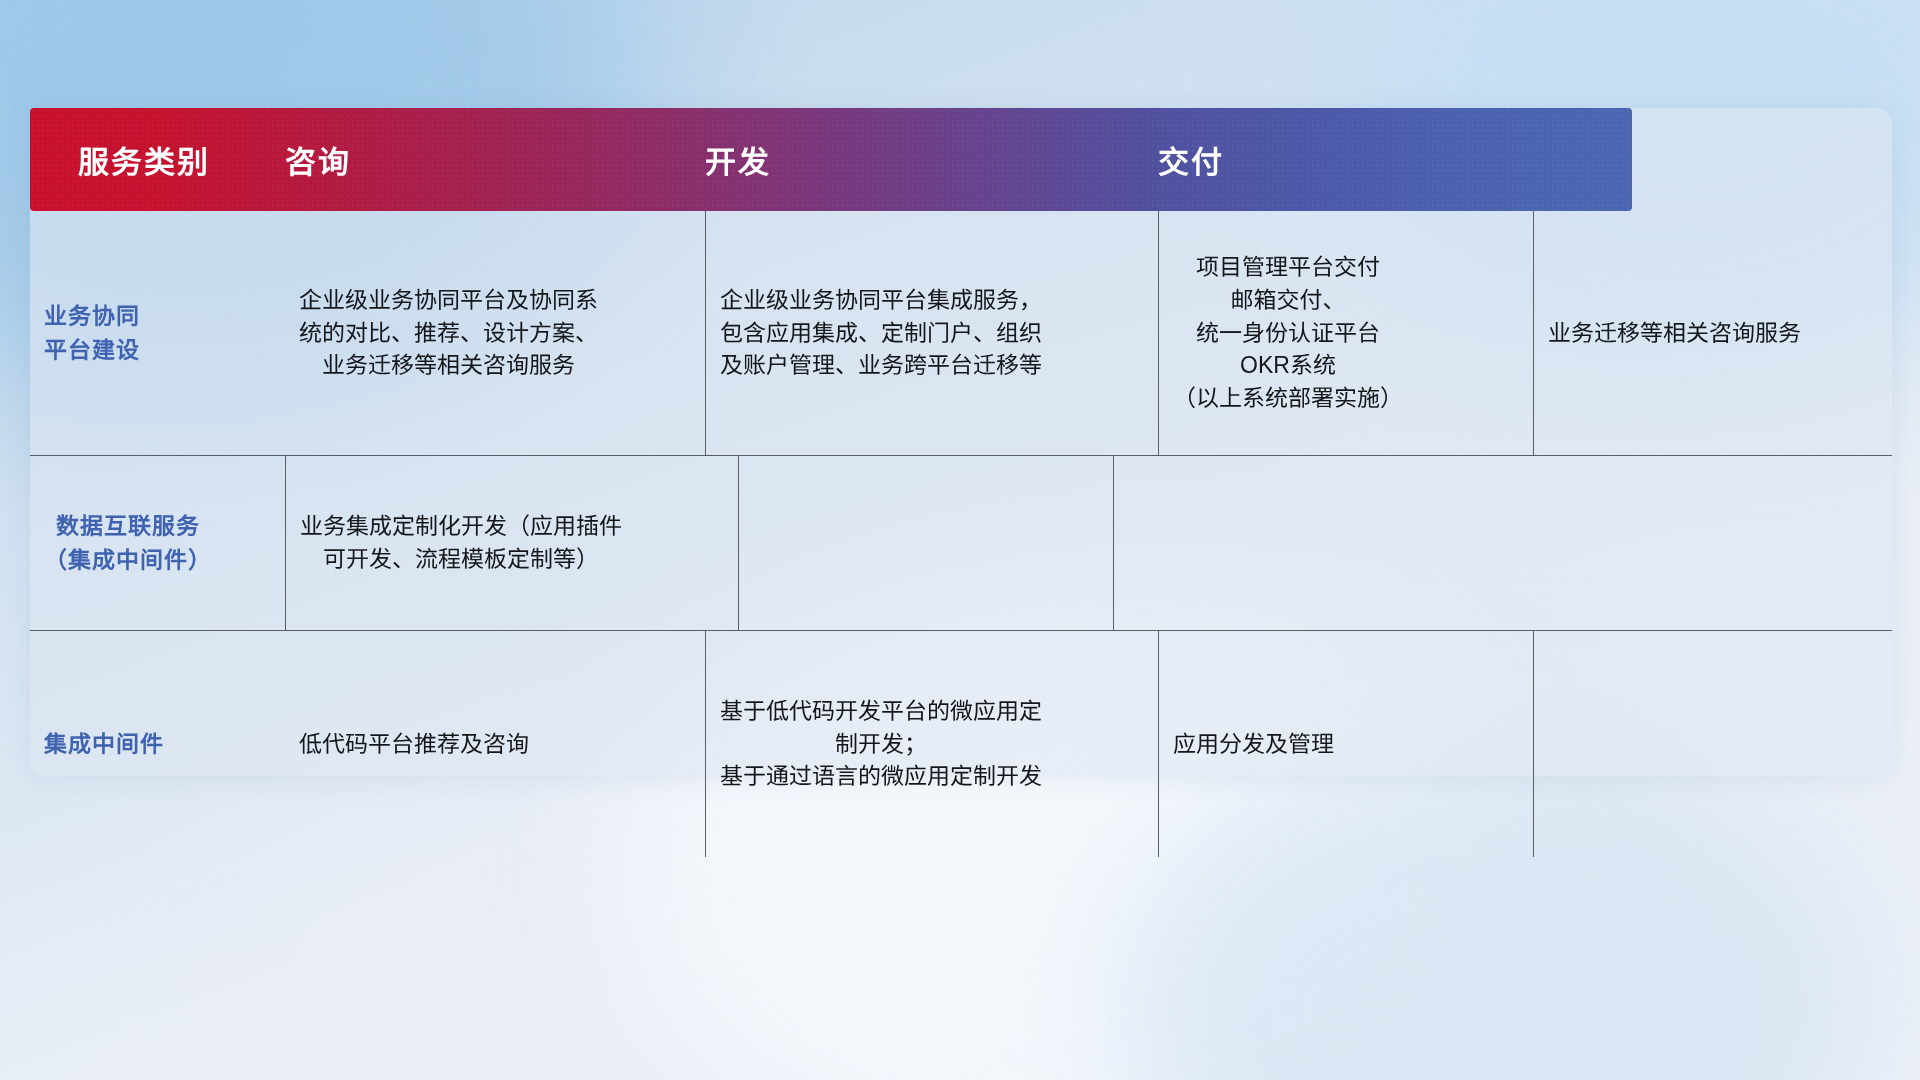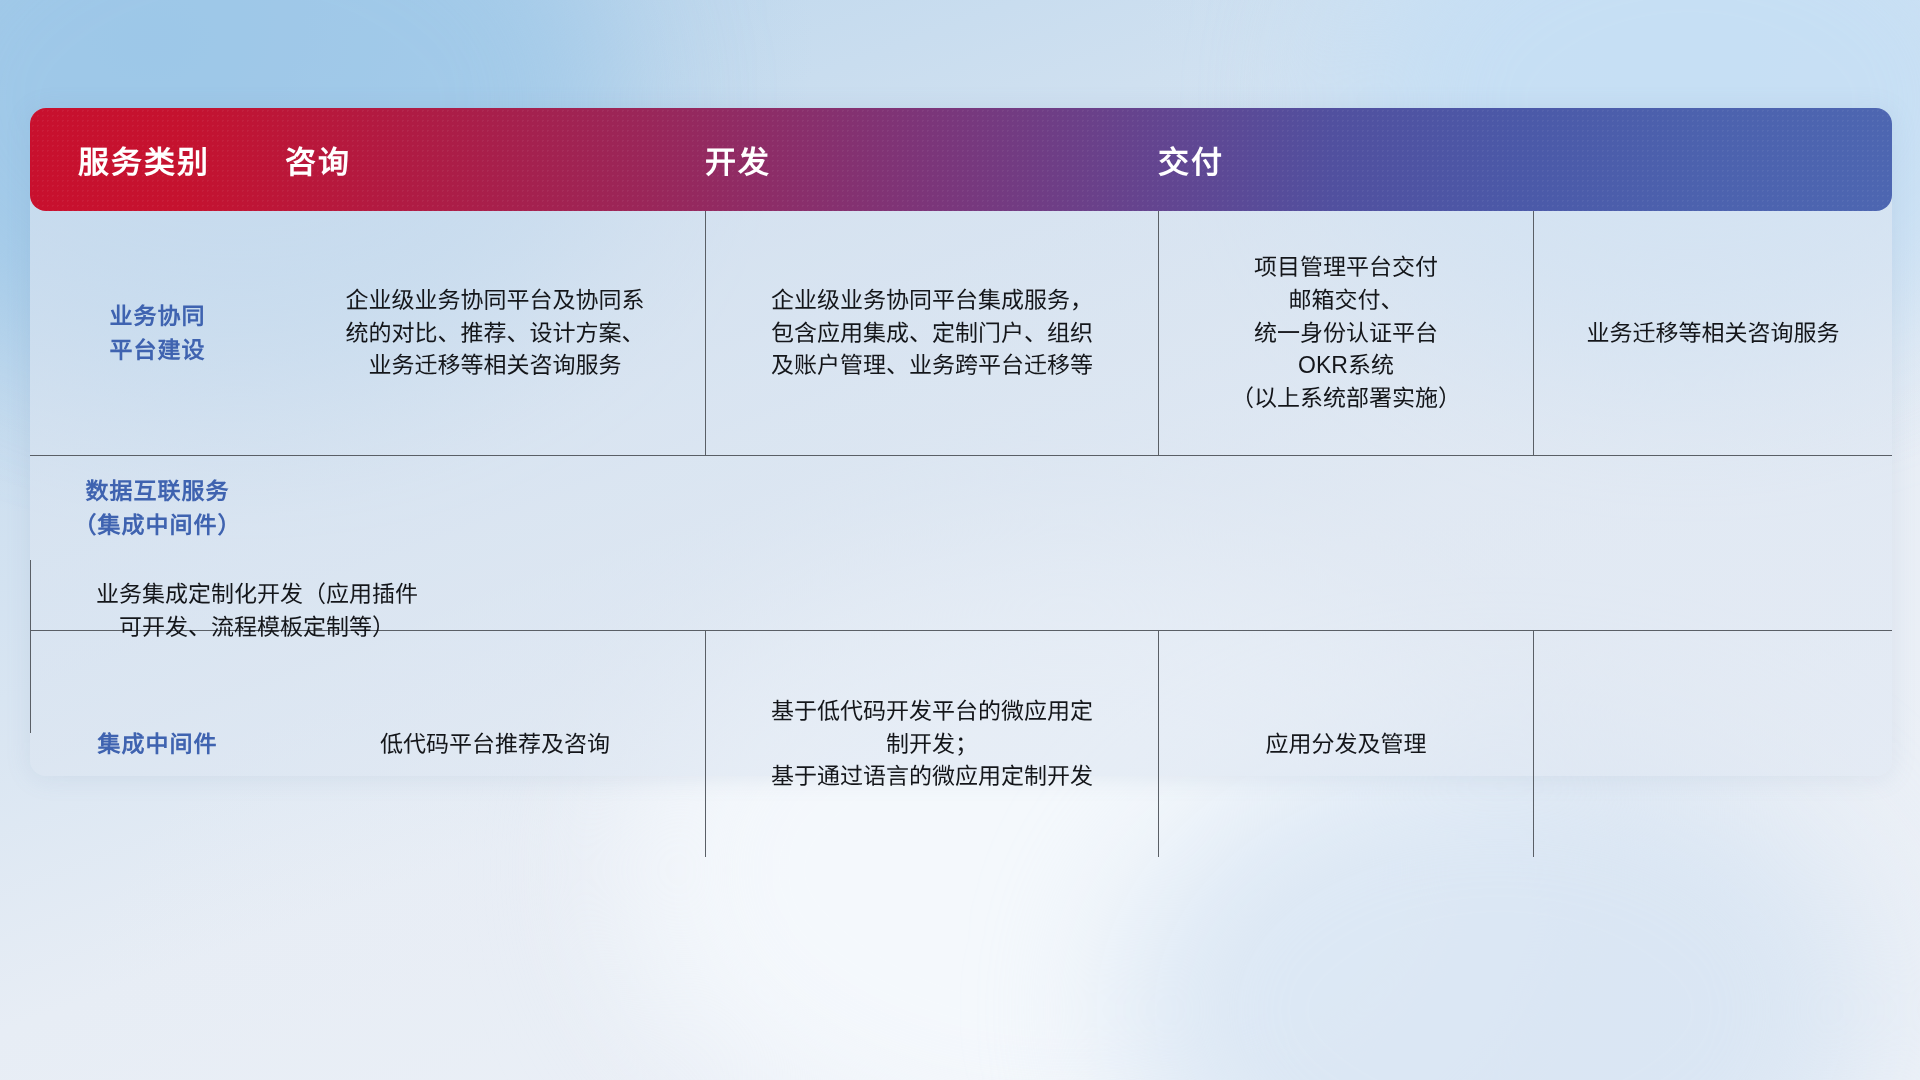--- a/index.html
+++ b/index.html
@@ -47,23 +47,23 @@
     border-radius: 16px;
     background: linear-gradient(165deg, rgba(214,226,240,0.72) 0%, rgba(219,229,241,0.66) 45%, rgba(224,232,243,0.60) 100%);
     box-shadow: 0 2px 26px rgba(110,140,175,0.13);
   }
 
   
   .table-header {
     position: absolute;
     left: 0;
     top: 0;
-    width: 1862px;
+    width: 1602px;
     height: 103px;
-    border-radius: 16px;
+    border-radius: 4px;
     background: linear-gradient(90deg,
         #c8102e 0%,
         #c5122f 8%,
         #b01b43 20%,
         #9a2659 33%,
         #7c3579 48%,
         #64448f 60%,
         #51509f 70%,
         #4b59a8 80%,
         #4c62ae 90%,
@@ -109,29 +109,29 @@
     width: 1862px;
     height: 565px;
   }
   .row {
     display: flex;
     align-items: stretch;
     width: 1862px;
     box-sizing: border-box;
   }
   .row-1 { height: 245px; border-bottom: 1.5px solid #5a5f66; }
-  .row-2 { height: 175px; border-bottom: 1.5px solid #5a5f66; flex-direction: column; }
+  .row-2 { height: 175px; border-bottom: 1.5px solid #5a5f66; }
   .row-3 { height: 226px; }
 
   .cell {
     display: flex;
     align-items: center;
-    justify-content: center;
+    justify-content: flex-start;
     box-sizing: border-box;
-    padding: 18px 14px;
+    padding: 11px 14px;
     font-size: 23px;
     line-height: 1.42;
     color: #14161a;
     text-align: center;
   }
   .cell.has-left-rule { border-left: 1.5px solid #5a5f66; }
 
   .cell-label {
     color: #3f63b0;
     font-size: 23px;

